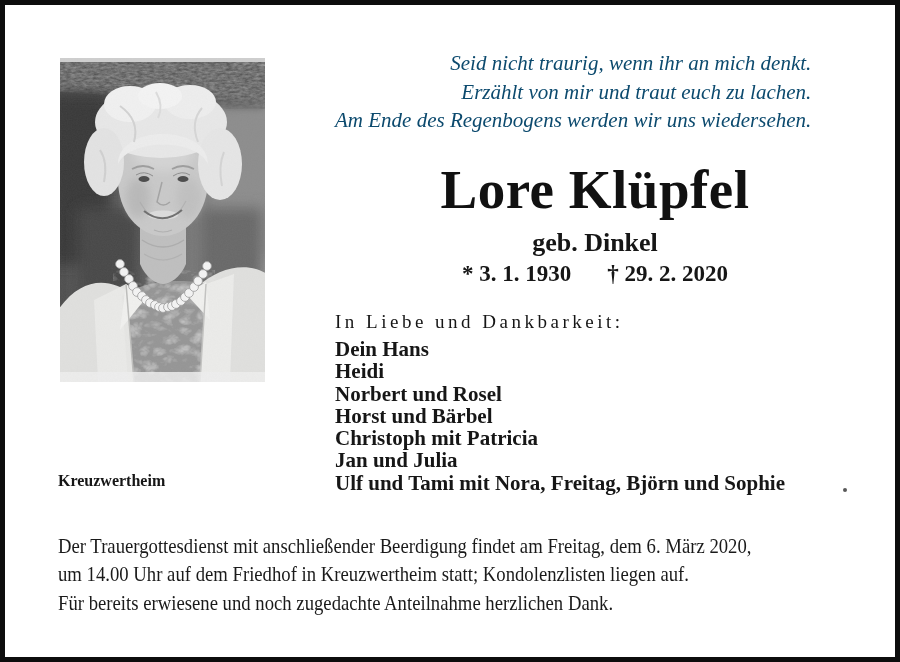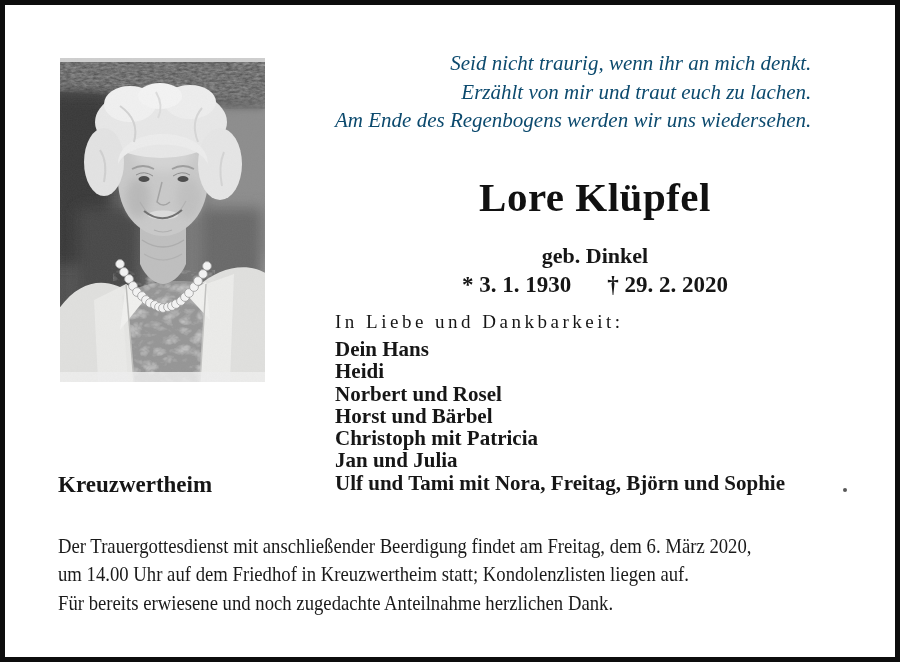--- a/index.html
+++ b/index.html
@@ -28,45 +28,45 @@
     font-style:italic; font-size:21px; line-height:28.5px;
     white-space:nowrap; color:#0c4a6e;text-align:right;
   }
 
   
   .name-block {
     position:absolute; left:330px; top:151px; width:520px;
     text-align:center;
   }
   .name {
-    font-size:41px; font-weight:700; line-height:60px;
-    margin:11px; letter-spacing:0.5px; color:#111;
-  }
-  .birth-name { font-size:22px; font-weight:700; margin-top:16px; }
+    font-size:55px; font-weight:700; line-height:60px;
+    margin:4px; letter-spacing:0.5px; color:#111;
+  }
+  .birth-name { font-size:26px; font-weight:700; margin-top:8px; }
   .dates {
     font-size:23px; font-weight:700; margin-top:3px;
     display:flex; justify-content:center; gap:36px;
     white-space:nowrap;
   }
 
   
   .tribute-heading {
     position:absolute; left:330px; top:306px;
     font-size:19px; letter-spacing:3.5px; white-space:nowrap;
   }
   .mourners {
     position:absolute; left:330px; top:333px;
     margin:0; padding:0; list-style:none;
     font-size:21px; font-weight:700; line-height:22.3px;
     white-space:nowrap;
   }
 
   .place {
     position:absolute; left:53px; top:467px;
-    font-size:23px; font-weight:700;
+    font-size:16px; font-weight:700;
   }
 
   
   .funeral {
     position:absolute; left:53px; top:527px;
     font-size:22px; line-height:27.5px;
     transform:scaleX(0.85); transform-origin:0 0;
     white-space:nowrap; color:#1a1a1a;
   }
   .funeral .gap { margin-top:2px; }

